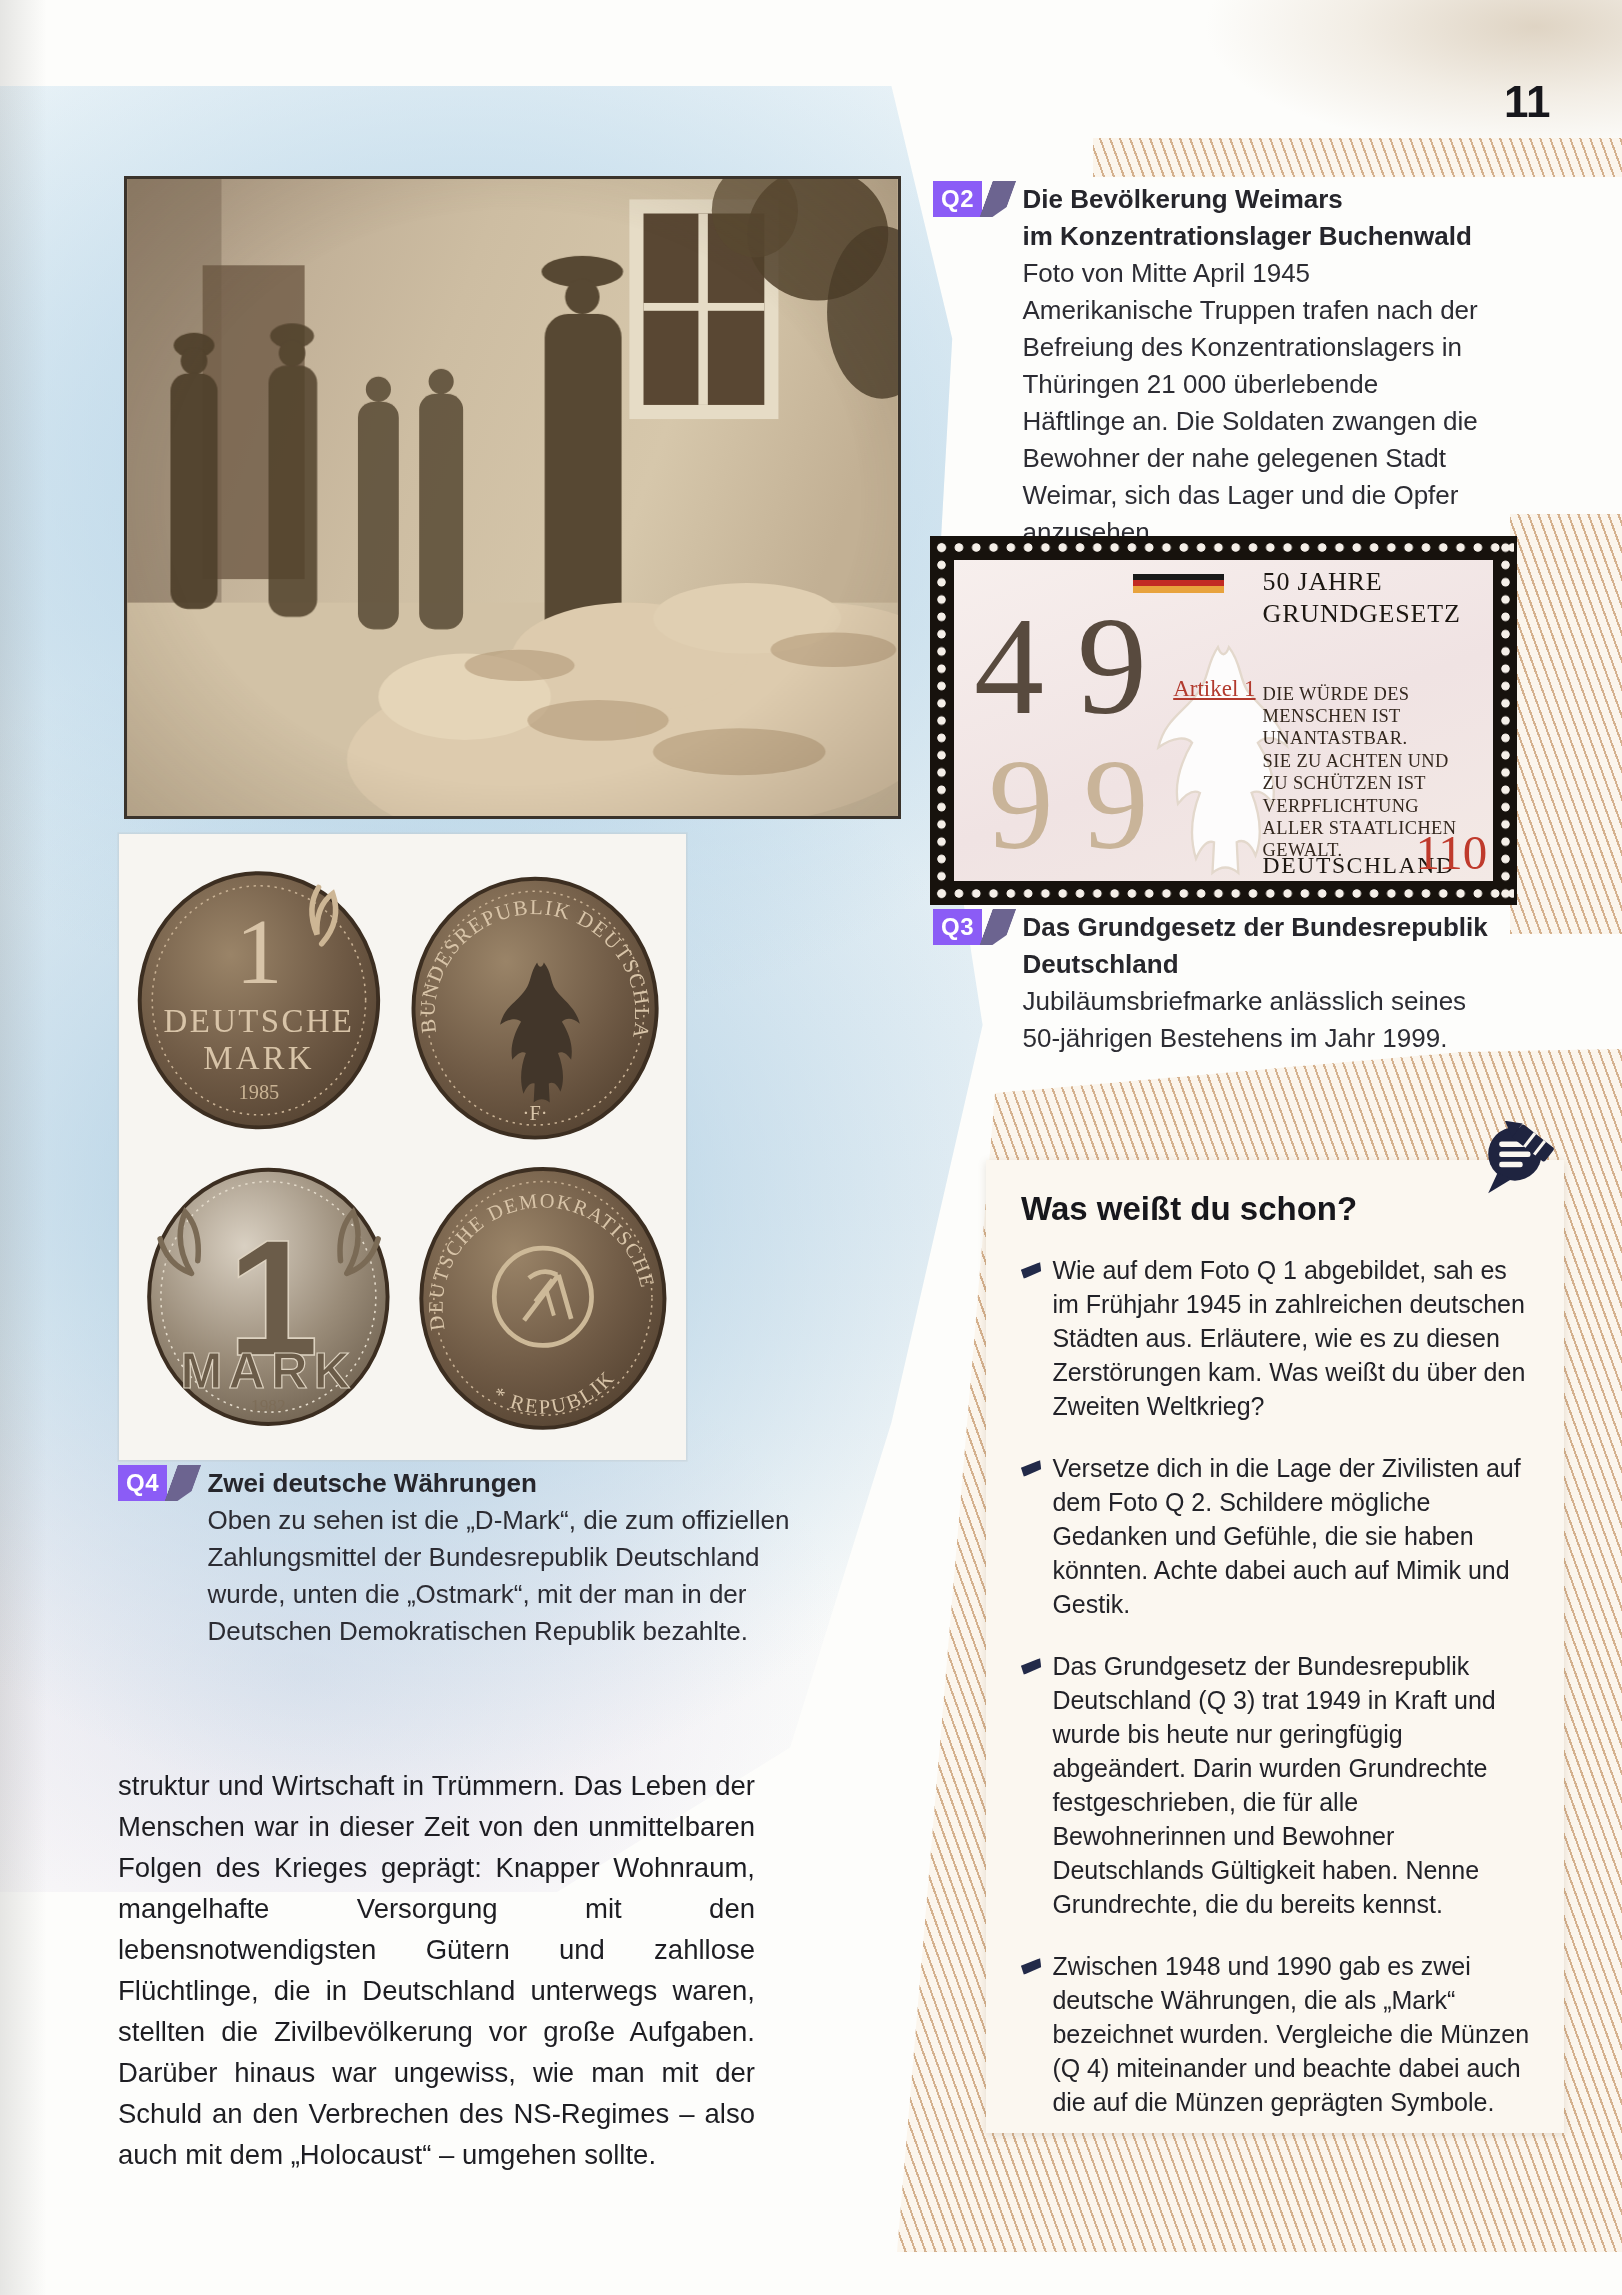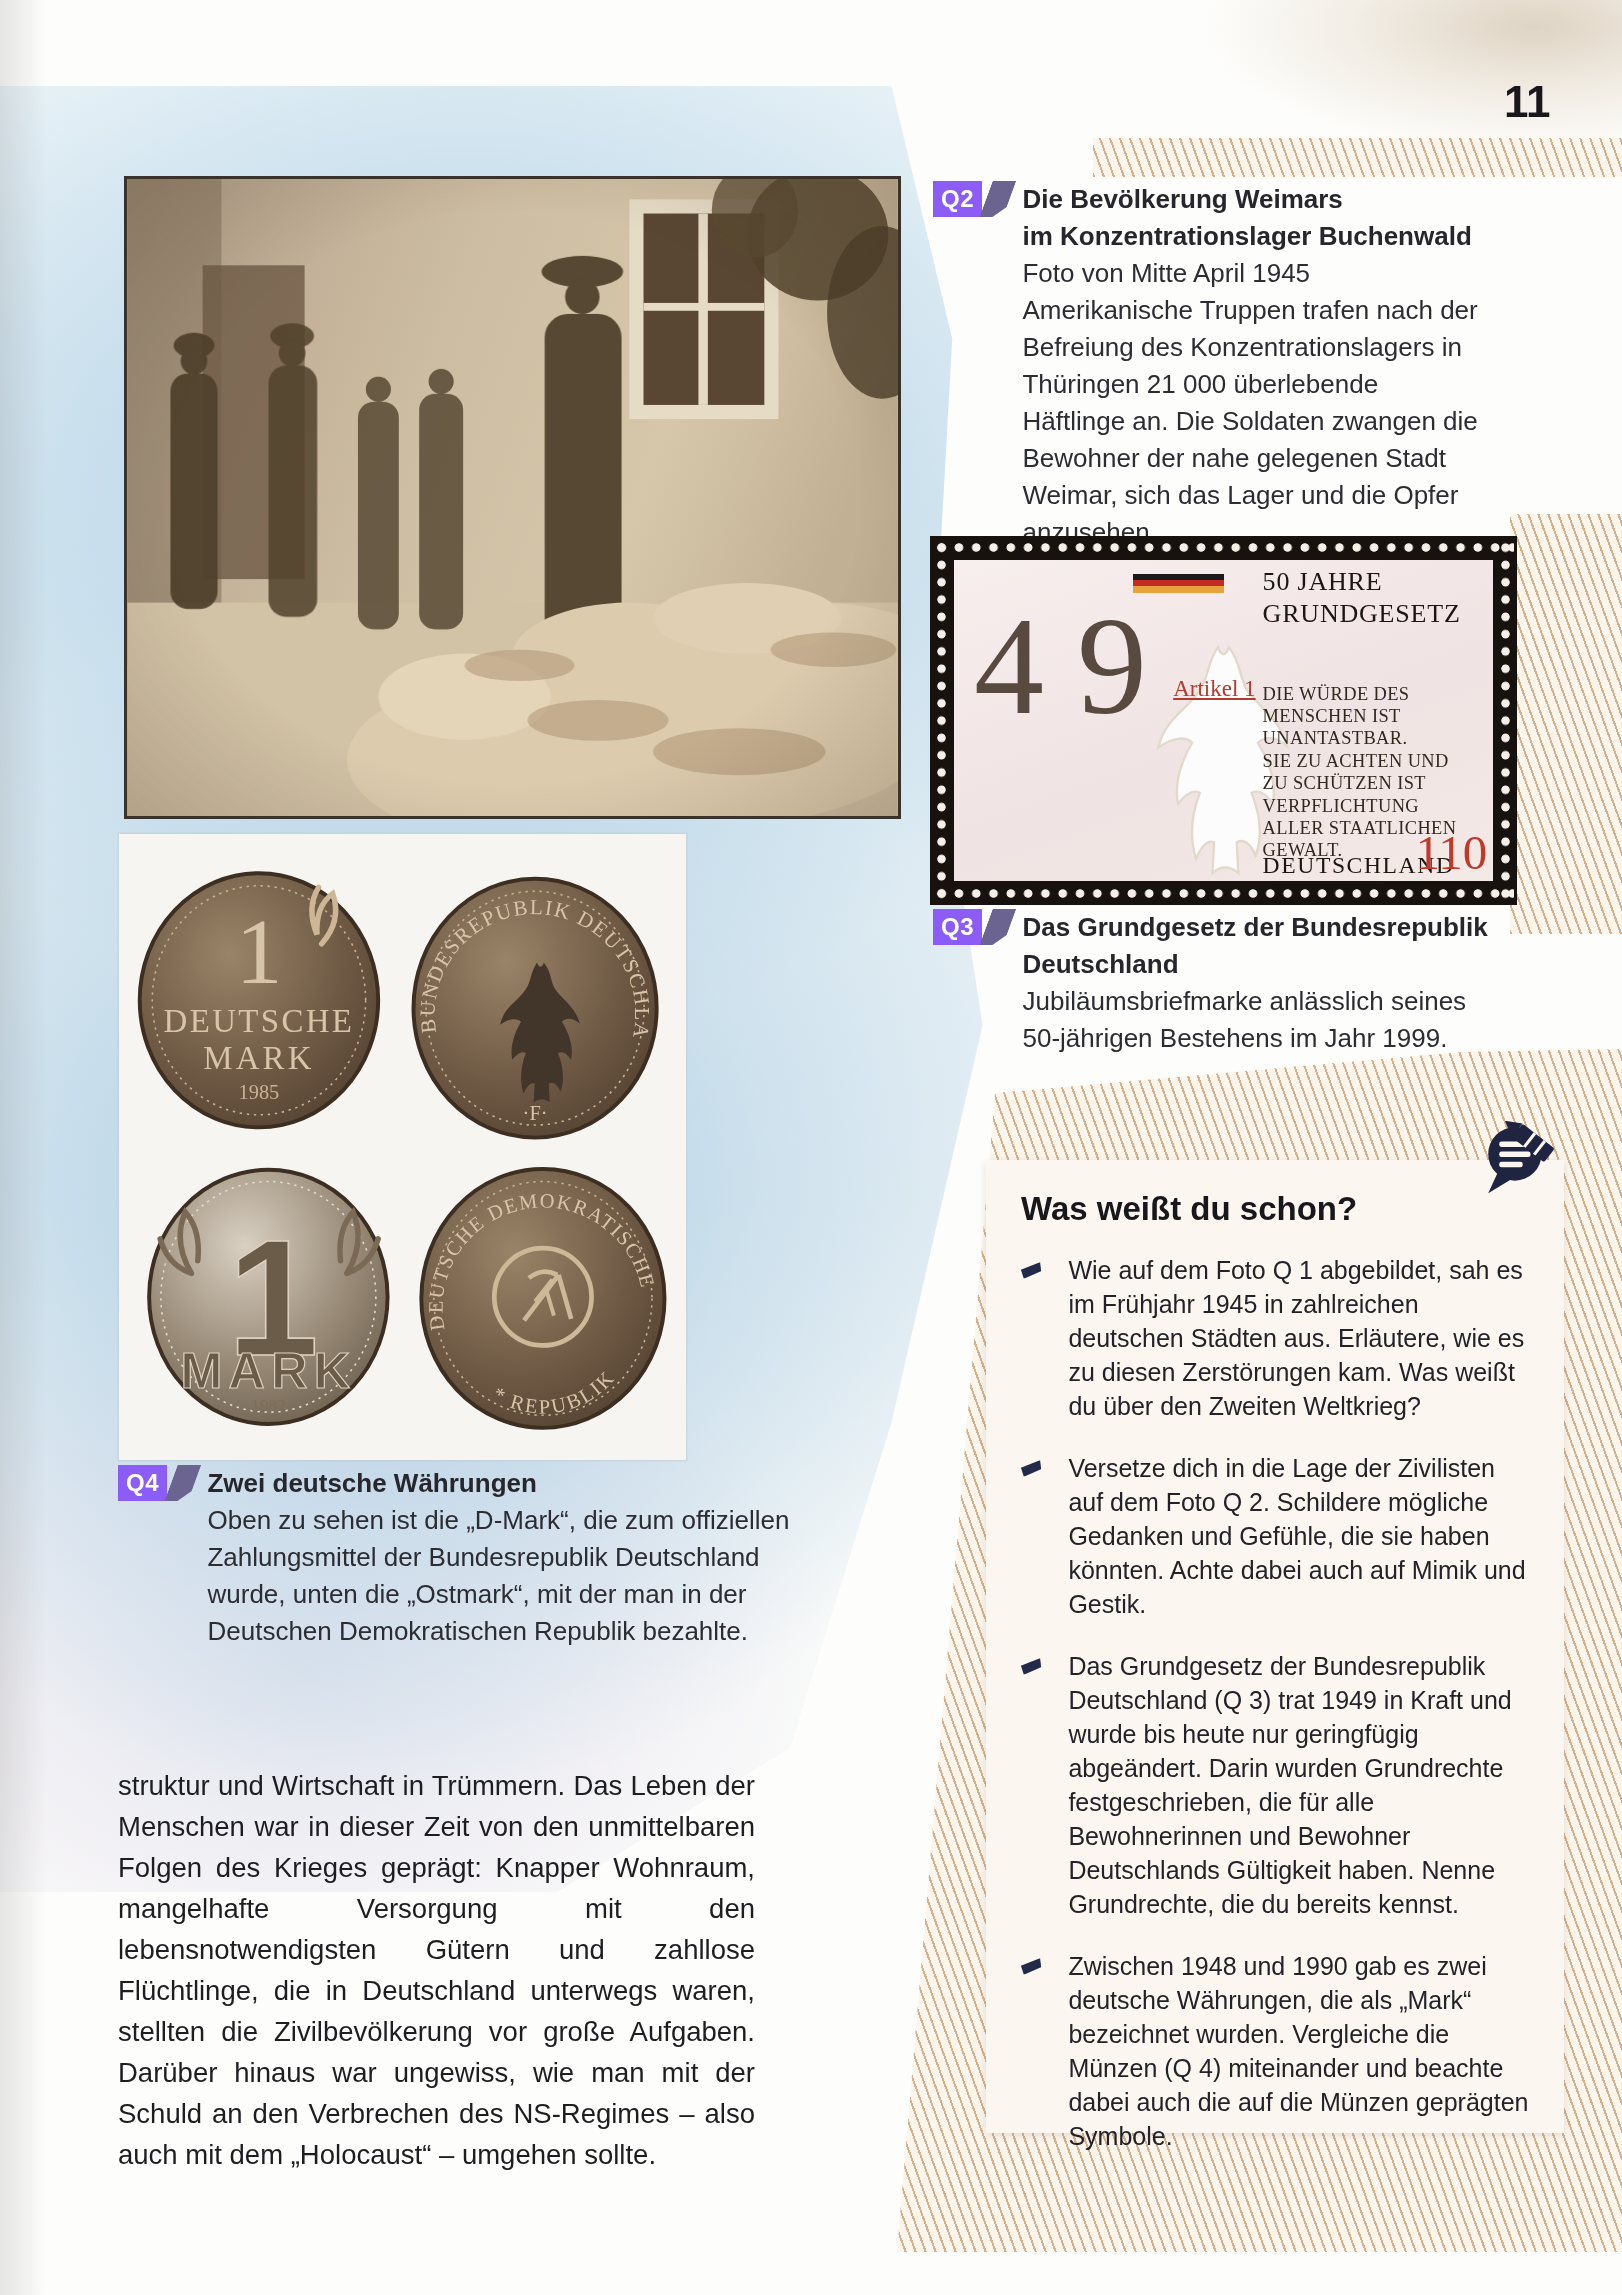--- a/index.html
+++ b/index.html
@@ -79,21 +79,21 @@
 
   
   #bodytext{position:absolute;left:118px;top:1765px;width:637px;z-index:1;
     font-size:27.5px;line-height:41px;text-align:justify;color:#1d1d22;}
 
   
   #knowbox{position:absolute;left:986px;top:1160px;width:578px;height:973px;background:#fbf7f0;z-index:2;
     box-shadow:0 2.4px 7.9px rgba(120,100,70,.18);}
   #knowbox .title{position:absolute;left:35px;top:30px;font-size:33px;font-weight:bold;color:#17171c;}
   #knowbox ul{position:absolute;left:35px;top:93px;width:509px;margin:0;padding:0;list-style:none;}
-  #knowbox li{display:flex;margin-bottom:28px;gap:16px;}
+  #knowbox li{display:flex;margin-bottom:28px;}
   #knowbox .marker{flex:none;width:20.4px;height:15px;margin:10.2px 11px 0 0;background:#222a49;
     transform:rotate(-6deg);clip-path:polygon(0 38%,100% 0,100% 60%,10% 100%);}
   #knowbox .itext{font-size:25px;line-height:34px;color:#222228;}
   #boxicon{position:absolute;left:1474px;top:1121px;z-index:3;}
 
   #pagenum{position:absolute;left:1504px;top:77px;font-size:44px;font-weight:bold;color:#17171c;z-index:2;}
 </style>
 </head>
 <body>
 
@@ -203,20 +203,21 @@
         <path fill="#ffffff" stroke="#e2d7ca" stroke-width="3" d="M88 6 C74 26 76 46 64 62 C46 88 20 98 12 134 C32 120 48 120 55 128 C40 154 32 180 37 206 C48 192 58 188 65 192 C54 220 52 250 60 276 C67 260 75 252 83 255 L81 294 C92 285 103 285 114 294 L112 255 C121 250 130 257 136 272 C145 248 142 220 131 192 C139 188 149 192 158 206 C163 178 154 152 139 128 C148 119 162 120 176 132 C167 98 144 86 126 62 C115 46 118 26 102 6 C98 18 92 18 88 6 Z"></path>
       </svg>
       <div class="flag">
         <div style="background:#1a1a1a"></div>
         <div style="background:#c22b24"></div>
         <div style="background:#e8a33d"></div>
       </div>
       <div class="stamp-title pre">50 JAHRE
 GRUNDGESETZ</div>
       <div class="big49">49</div>
+      <div class="big99">99</div>
       <div class="artikel">Artikel 1</div>
       <div class="stamp-text pre">DIE WÜRDE DES
 MENSCHEN IST
 UNANTASTBAR.
 SIE ZU ACHTEN UND
 ZU SCHÜTZEN IST
 VERPFLICHTUNG
 ALLER STAATLICHEN
 GEWALT.</div>
       <div class="stamp-country">DEUTSCHLAND</div>

